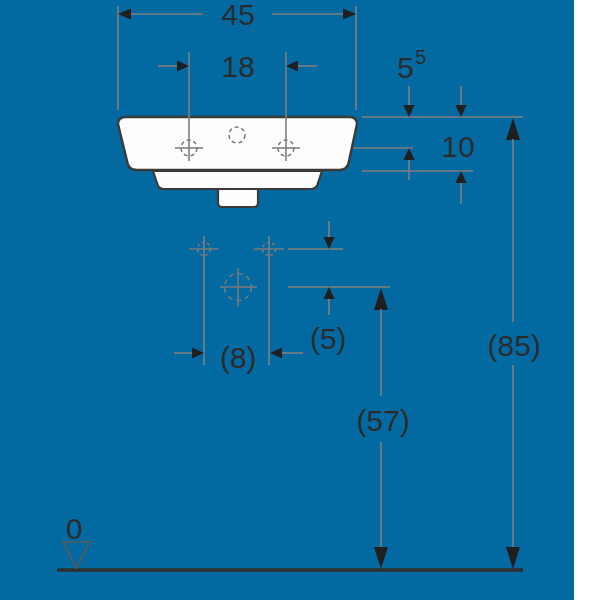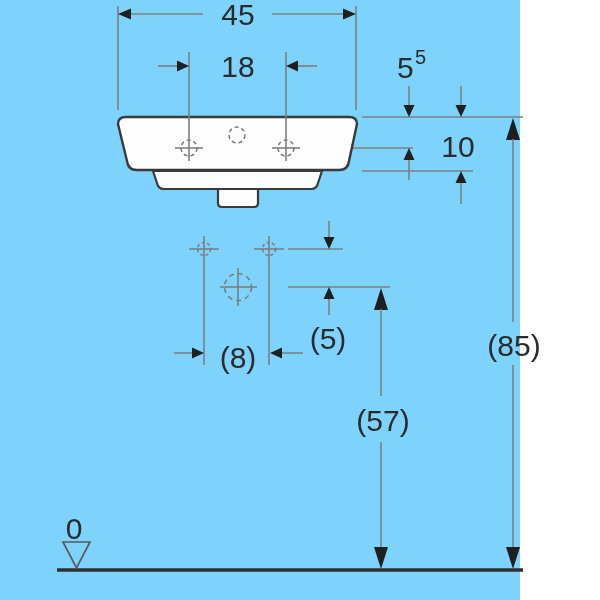--- a/index.html
+++ b/index.html
@@ -1,17 +1,17 @@
 <!DOCTYPE html>
 <html><head>
 <meta charset="utf-8">
 <style>
   html,body{margin:0;padding:0;background:#ffffff;}
   .stage{
-    width:520px;height:600px;position:relative;background:#7dd3fc;
+    width:574px;height:600px;position:relative;background:#0369a1;
     font-family:"Liberation Sans", sans-serif;
   }
   svg{display:block;}
   .dim-line{stroke:#7f7f7f;stroke-width:1.6;fill:none;}
   .thin-line{stroke:#7a7a7a;stroke-width:1.5;fill:none;}
   .dashed-circle{stroke:#7a7a7a;stroke-width:1.5;fill:none;}
   .outline{stroke:#3a3a3a;stroke-width:2.4;fill:#fdfdfd;stroke-linejoin:round;}
   .outline-thin{stroke:#3a3a3a;stroke-width:2.2;fill:#fdfdfd;stroke-linejoin:round;}
   .arrow{fill:#1f1f1f;stroke:none;}
   .floor{stroke:#2f2f2f;stroke-width:3.5;}

